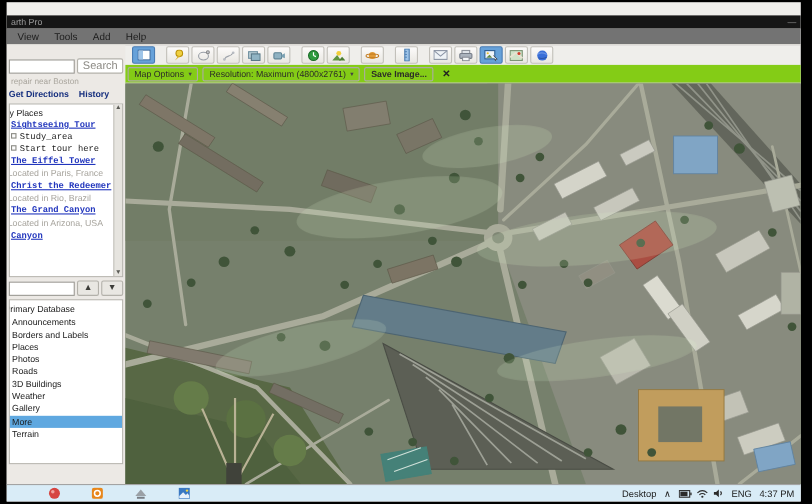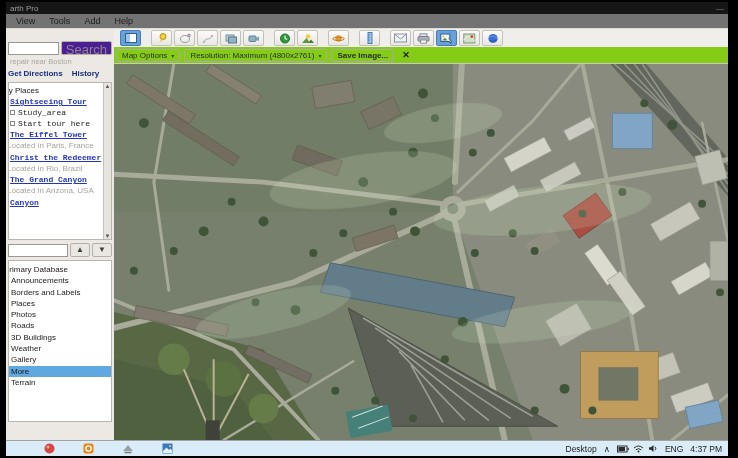--- a/index.html
+++ b/index.html
@@ -4,39 +4,39 @@
 <style>
   * { margin:0; padding:0; box-sizing:border-box; }
   html,body { width:738px; height:458px; overflow:hidden; background:#000;
               font-family:"Liberation Sans", sans-serif; }
   .frame { position:relative; width:738px; height:458px; background:#000; }
   .window { position:absolute; left:6px; right:10px; top:2px; bottom:2px;
             background:#efeeeb; display:flex; flex-direction:column; overflow:hidden; }
 
   
   .titlebar { height:12px; background:#161616; color:#9b9b9b; font-size:8px;
-              display:flex; align-items:center; padding:0 4px; flex:0 0 auto; }
+              display:flex; align-items:center; padding:0 4px; flex:0 0 auto;margin-top:12px; }
   .titlebar .spacer { flex:1; }
   .titlebar .min { color:#8a8a8a; font-size:8px; }
 
   
   .menubar { height:15px; background:#737373; border-bottom:1px solid #dcdad5;
              display:flex; align-items:center; gap:14px; padding:0 10px;
              font-size:9px; color:#1c1c1c; flex:0 0 auto; }
   .menubar .mitem { cursor:default; }
 
   .bodyrow { flex:1; display:flex; min-height:0; position:relative; }
 
   
   .sidebar { width:108px; flex:0 0 auto; display:flex; flex-direction:column;
              padding:12px 2px 18px 2px; background:#ece9e5; }
   .search-row { display:flex; gap:2px; align-items:center; }
   .search-row input { flex:1; height:13px; min-width:0; border:1px solid #9a9892;
                       background:#fff; font-size:8px; padding:0 2px; }
-  .search-btn { height:14px; font-size:13px; color:#8c8a84; background:#4c1d95;
+  .search-btn { height:14px; font-size:10px; color:#8c8a84; background:#ffffff;
                 border:1px solid #b3b1aa; border-radius:2px; padding:0 4px; }
   .hint { font-size:7.5px; color:#aaa69e; padding:2px 0 1px 2px; white-space:nowrap; overflow:hidden; }
   .links-row { display:flex; gap:9px; font-size:8px;
                font-weight:bold; color:#17307f; padding:2px 2px 4px 0; }
   .panel { background:#fff; border:1px solid #b7b5af; overflow:hidden; position:relative; }
   .places-panel { height:158px; font-size:8px; color:#1a1a1a; }
   .places-inner { margin-left:-7px; padding-top:2px; line-height:11px; white-space:nowrap; }
   .pl-root { padding-left:0; }
   .pl-item { padding-left:8px;font-family:Liberation Mono, monospace; }
   .pl-link { color:#2236bd; text-decoration:underline; font-weight:bold; }

